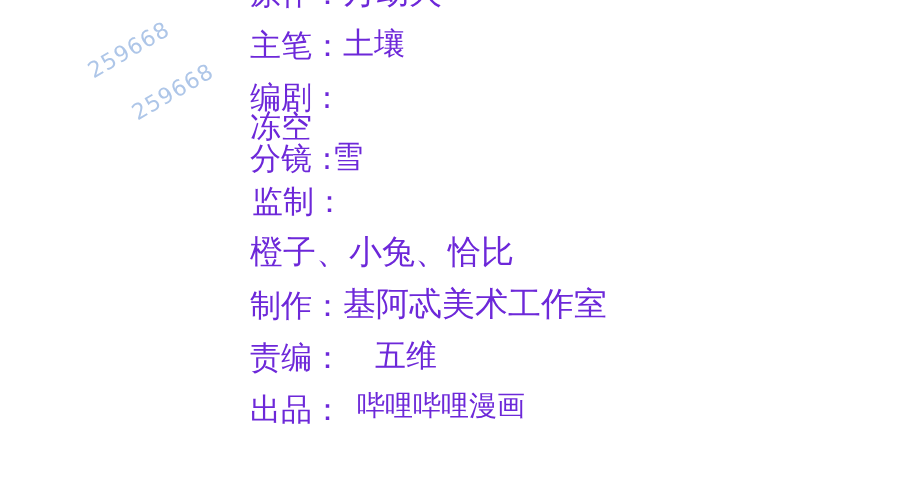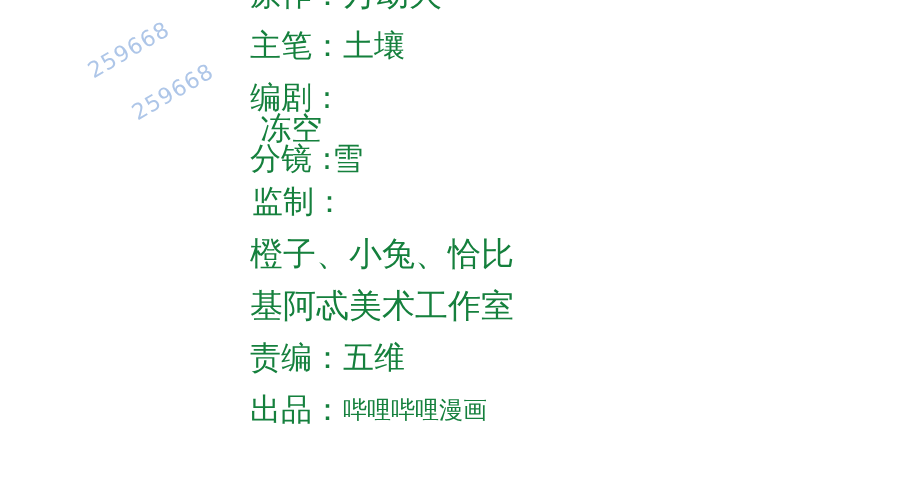--- a/index.html
+++ b/index.html
@@ -45,50 +45,50 @@
 
   
   #credits {
     position: absolute;
     left: 250px;
     top: -22px;
     width: 600px;
   }
   .credit-line {
     display: flex;
-    align-items: center;
-    color: #15803d;
+    align-items: flex-start;
+    color: #6d28d9;
     font-size: 31px;
     line-height: 1.0;
     white-space: nowrap;
   }
   .credit-line .role {
     font-family: "DejaVu Sans", "Liberation Sans", sans-serif;
     font-weight: 400;
   }
   .credit-line .name {
-    font-family: Liberation Serif, serif;
+    font-family: Liberation Mono, monospace;
     font-weight: 400;
   }
 
   
   .credit-line.l0 { position:absolute; top:0px;   left:0; }
   .credit-line.l1 { position:absolute; top:52px;  left:0; }
   .credit-line.l2 { position:absolute; top:104px; left:0;flex-direction:column; }
   .credit-line.l3 { position:absolute; top:165px; left:0; }
   .credit-line.l4 { position:absolute; top:208px; left:2px;flex-direction:column; }
   .credit-line.l5 { position:absolute; top:260px; left:0; }
   .credit-line.l6 { position:absolute; top:312px; left:0; }
-  .credit-line.l7 { position:absolute; top:364px; left:0; }
-  .credit-line.l8 { position:absolute; top:416px; left:0; }
+  .credit-line.l7 { position:absolute; top:364px; left:0;gap:32px; }
+  .credit-line.l8 { position:absolute; top:416px; left:0;gap:14px; }
 
   .credit-line.l0 .name,
   .credit-line.l5 .name,
   .credit-line.l6 .name { font-size: 33px; }
-  .credit-line.l8 .name { font-size: 24px; }
+  .credit-line.l8 .name { font-size: 28px; }
 </style>
 </head>
 <body>
 
 <div id="page">
 
   <div class="watermark w1">259668</div>
   <div class="watermark w2">259668</div>
 
   <div id="credits">
@@ -115,20 +115,21 @@
 
     <div class="credit-line l4">
       <span class="role">监制：</span>
     </div>
 
     <div class="credit-line l5">
       <span class="name">橙子、小兔、恰比</span>
     </div>
 
     <div class="credit-line l6">
+      <span class="role">制作：</span>
       <span class="name">基阿忒美术工作室</span>
     </div>
 
     <div class="credit-line l7">
       <span class="role">责编：</span>
       <span class="name">五维</span>
     </div>
 
     <div class="credit-line l8">
       <span class="role">出品：</span>

